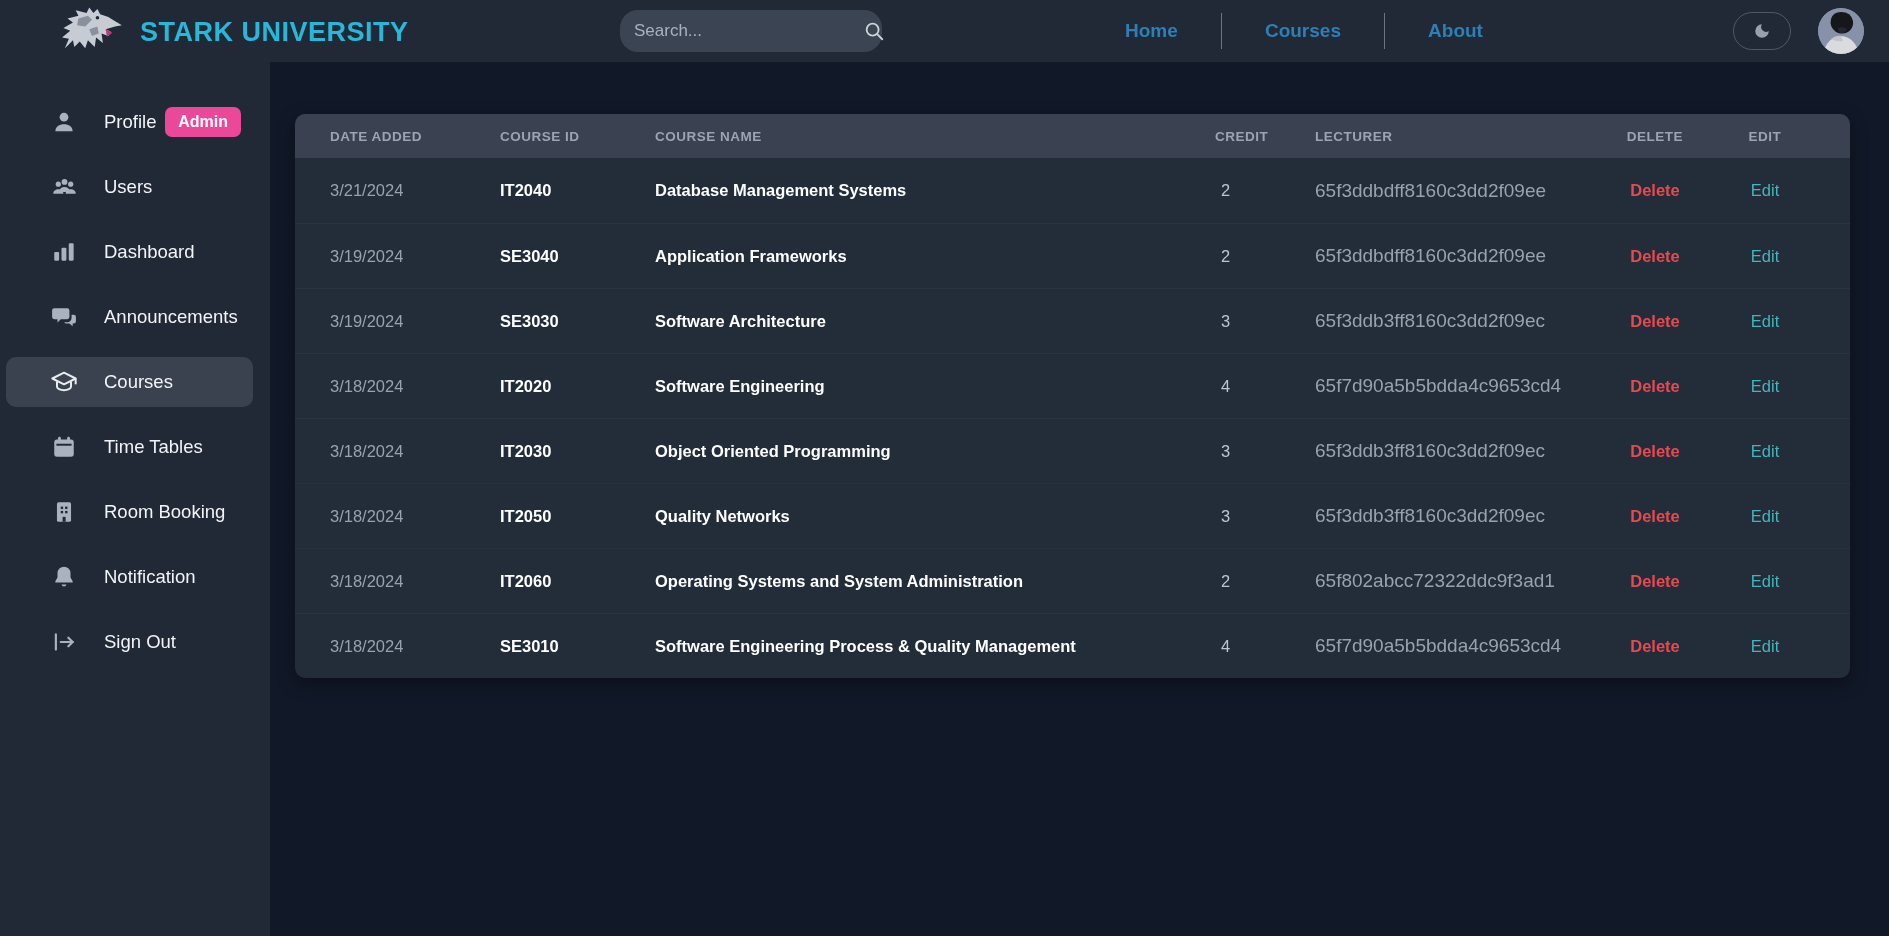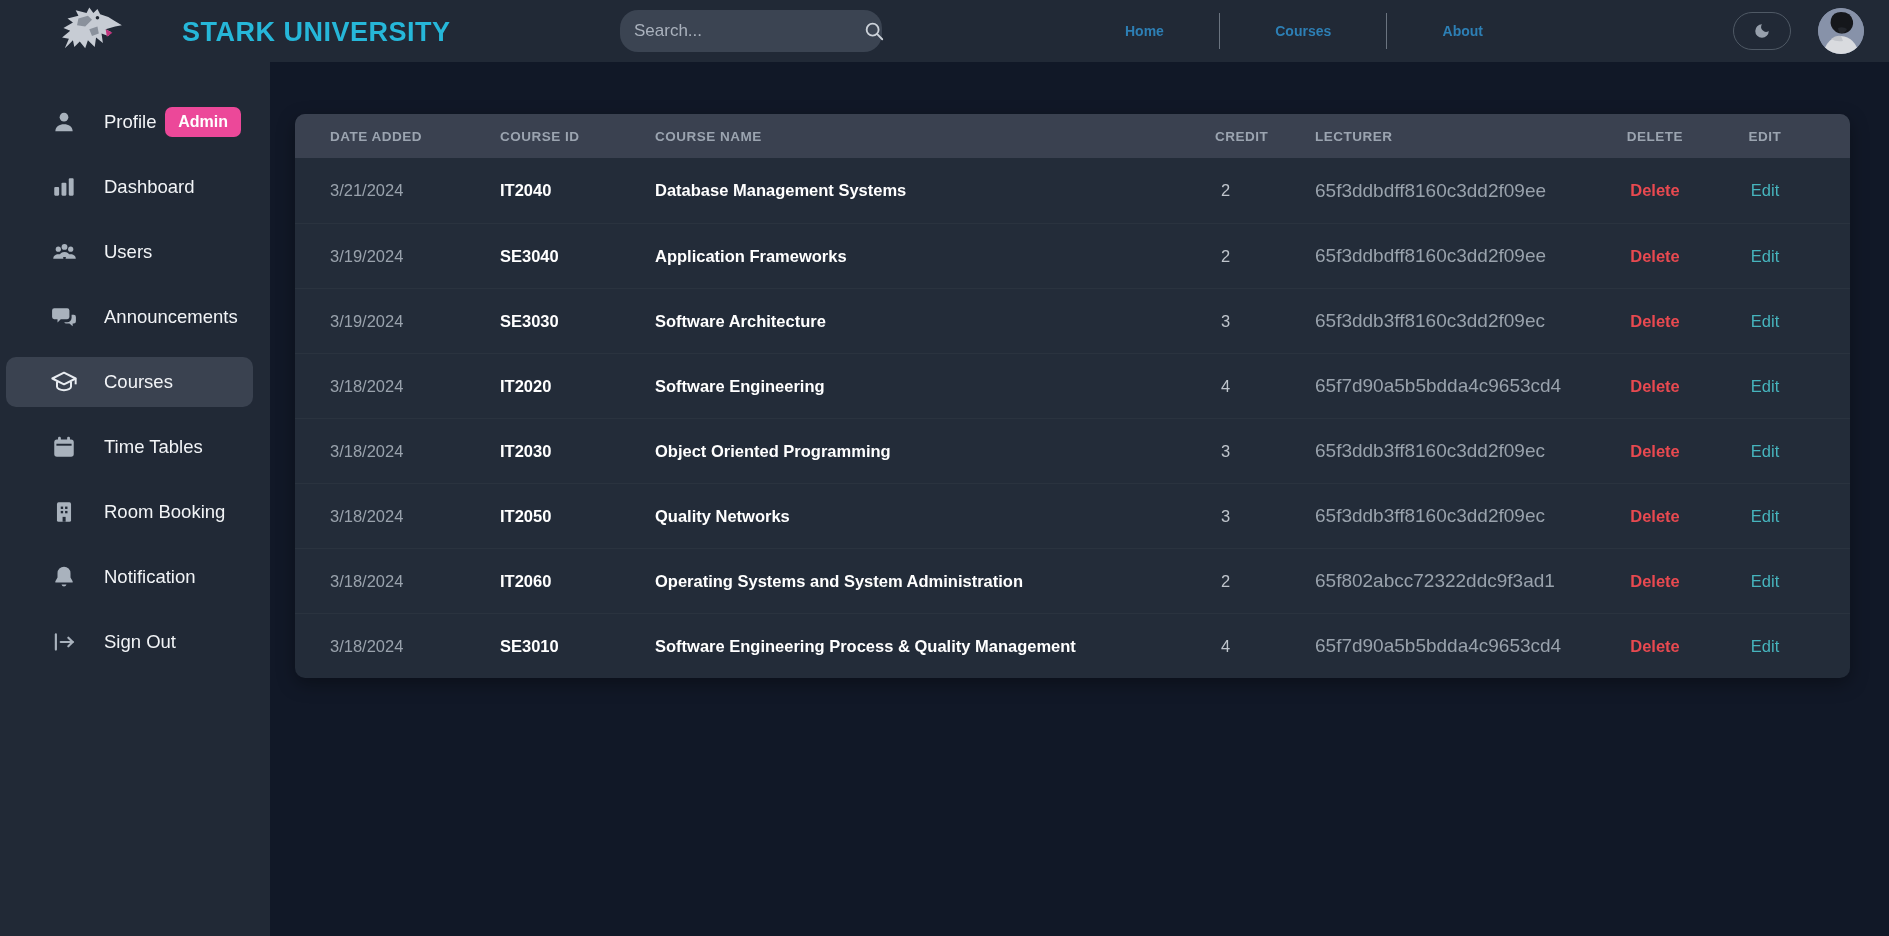--- a/index.html
+++ b/index.html
@@ -1,27 +1,27 @@
 <!DOCTYPE html>
 <html><head>
 <meta charset="utf-8">
 <style>
   * { box-sizing: border-box; margin: 0; padding: 0; }
   html,body { width:1889px; height:936px; background:#111827; font-family:"Liberation Sans",sans-serif; overflow:hidden; }
 
   
   .navbar { position:relative; height:62px; background:#212936; z-index:5; }
   .brand { position:absolute; left:58px; top:6px; display:flex; align-items:center; gap:14px; cursor:pointer; }
-  .brand-title { color:#26b7d9; font-size:27px; font-weight:bold; letter-spacing:.5px;margin-left:42px; }
+  .brand-title { color:#26b7d9; font-size:27px; font-weight:bold; letter-spacing:.5px; }
   .search-wrap { position:absolute; left:620px; top:10px; width:262px; height:42px; background:#3b4452; border-radius:18px; display:flex; align-items:center; }
   .search-wrap input { flex:1; background:transparent; border:none; outline:none; color:#dfe3e8; font-size:17px; padding:0 8px 0 14px; font-family:"Liberation Sans",sans-serif; }
   .search-wrap input::placeholder { color:#aab2bd; }
   .search-icon { width:22px; height:22px; margin-right:13px; flex:0 0 auto; }
   .nav-links { position:absolute; left:1125px; top:0; height:62px; width:358px; display:flex; align-items:center; justify-content:space-between; }
-  .nav-link { color:#2d7fb5; font-size:14px; font-weight:bold; cursor:pointer; }
+  .nav-link { color:#2d7fb5; font-size:19px; font-weight:bold; cursor:pointer; }
   .nav-sep { width:1px; height:36px; background:#6b7480; }
   .theme-toggle { position:absolute; left:1733px; top:12px; width:58px; height:38px; border:1.5px solid #4f5965; border-radius:19px; display:flex; align-items:center; justify-content:center; cursor:pointer; background:transparent; }
   .avatar { position:absolute; left:1818px; top:8px; width:46px; height:46px; border-radius:50%; overflow:hidden; cursor:pointer; background:#8792a9; }
 
   
   .page { display:flex; height:874px; }
   .sidebar { width:270px; background:#212936; padding-top:35px; flex:0 0 auto; }
   .main { flex:1; background:#111827; padding:52px 0 0 25px; }
 
   
@@ -105,41 +105,41 @@
             <circle cx="12" cy="7.5" r="4"></circle>
             <path d="M4 20.5c0-4.2 3.8-6.5 8-6.5s8 2.3 8 6.5Z"></path>
           </svg>
       </span>
       <span class="side-label">Profile</span>
       <span class="badge">Admin</span>
     </div>
 
     <div class="side-item">
       <span class="side-icon">
-        <svg width="26" height="26" viewBox="0 0 24 24" fill="#a9b2bd">
-            <rect x="3" y="12" width="4.5" height="8" rx="1"></rect>
-            <rect x="9.7" y="8" width="4.5" height="12" rx="1"></rect>
-            <rect x="16.4" y="4" width="4.5" height="16" rx="1"></rect>
-          </svg>
-      </span>
-      <span class="side-label">Dashboard</span>
-    </div>
-
-    <div class="side-item">
-      <span class="side-icon">
         <svg width="27" height="27" viewBox="0 0 24 24" fill="#a9b2bd">
             <circle cx="6.5" cy="9" r="2.3"></circle>
             <circle cx="17.5" cy="9" r="2.3"></circle>
             <circle cx="12" cy="7" r="2.6"></circle>
             <path d="M2 17.5c0-2.6 2-4 4.5-4s4.5 1.4 4.5 4Z"></path>
             <path d="M13 17.5c0-2.6 2-4 4.5-4s4.5 1.4 4.5 4Z"></path>
             <path d="M7 16c.4-2.9 2.4-4.5 5-4.5s4.6 1.6 5 4.5Z"></path>
           </svg>
       </span>
       <span class="side-label">Users</span>
+    </div>
+
+    <div class="side-item">
+      <span class="side-icon">
+        <svg width="26" height="26" viewBox="0 0 24 24" fill="#a9b2bd">
+            <rect x="3" y="12" width="4.5" height="8" rx="1"></rect>
+            <rect x="9.7" y="8" width="4.5" height="12" rx="1"></rect>
+            <rect x="16.4" y="4" width="4.5" height="16" rx="1"></rect>
+          </svg>
+      </span>
+      <span class="side-label">Dashboard</span>
     </div>
 
     <div class="side-item">
       <span class="side-icon">
         <svg width="26" height="26" viewBox="0 0 24 24" fill="#a9b2bd">
             <path d="M3 4h12a2 2 0 0 1 2 2v6a2 2 0 0 1-2 2H9l-3 3v-3H3a2 2 0 0 1-2-2V6a2 2 0 0 1 2-2Z"></path>
             <path d="M19 10h2a2 2 0 0 1 2 2v4a2 2 0 0 1-2 2h-1v2.5L17 18h-3a2 2 0 0 1-1.8-1.2H15a4 4 0 0 0 4-4Z"></path>
           </svg>
       </span>
       <span class="side-label">Announcements</span>

